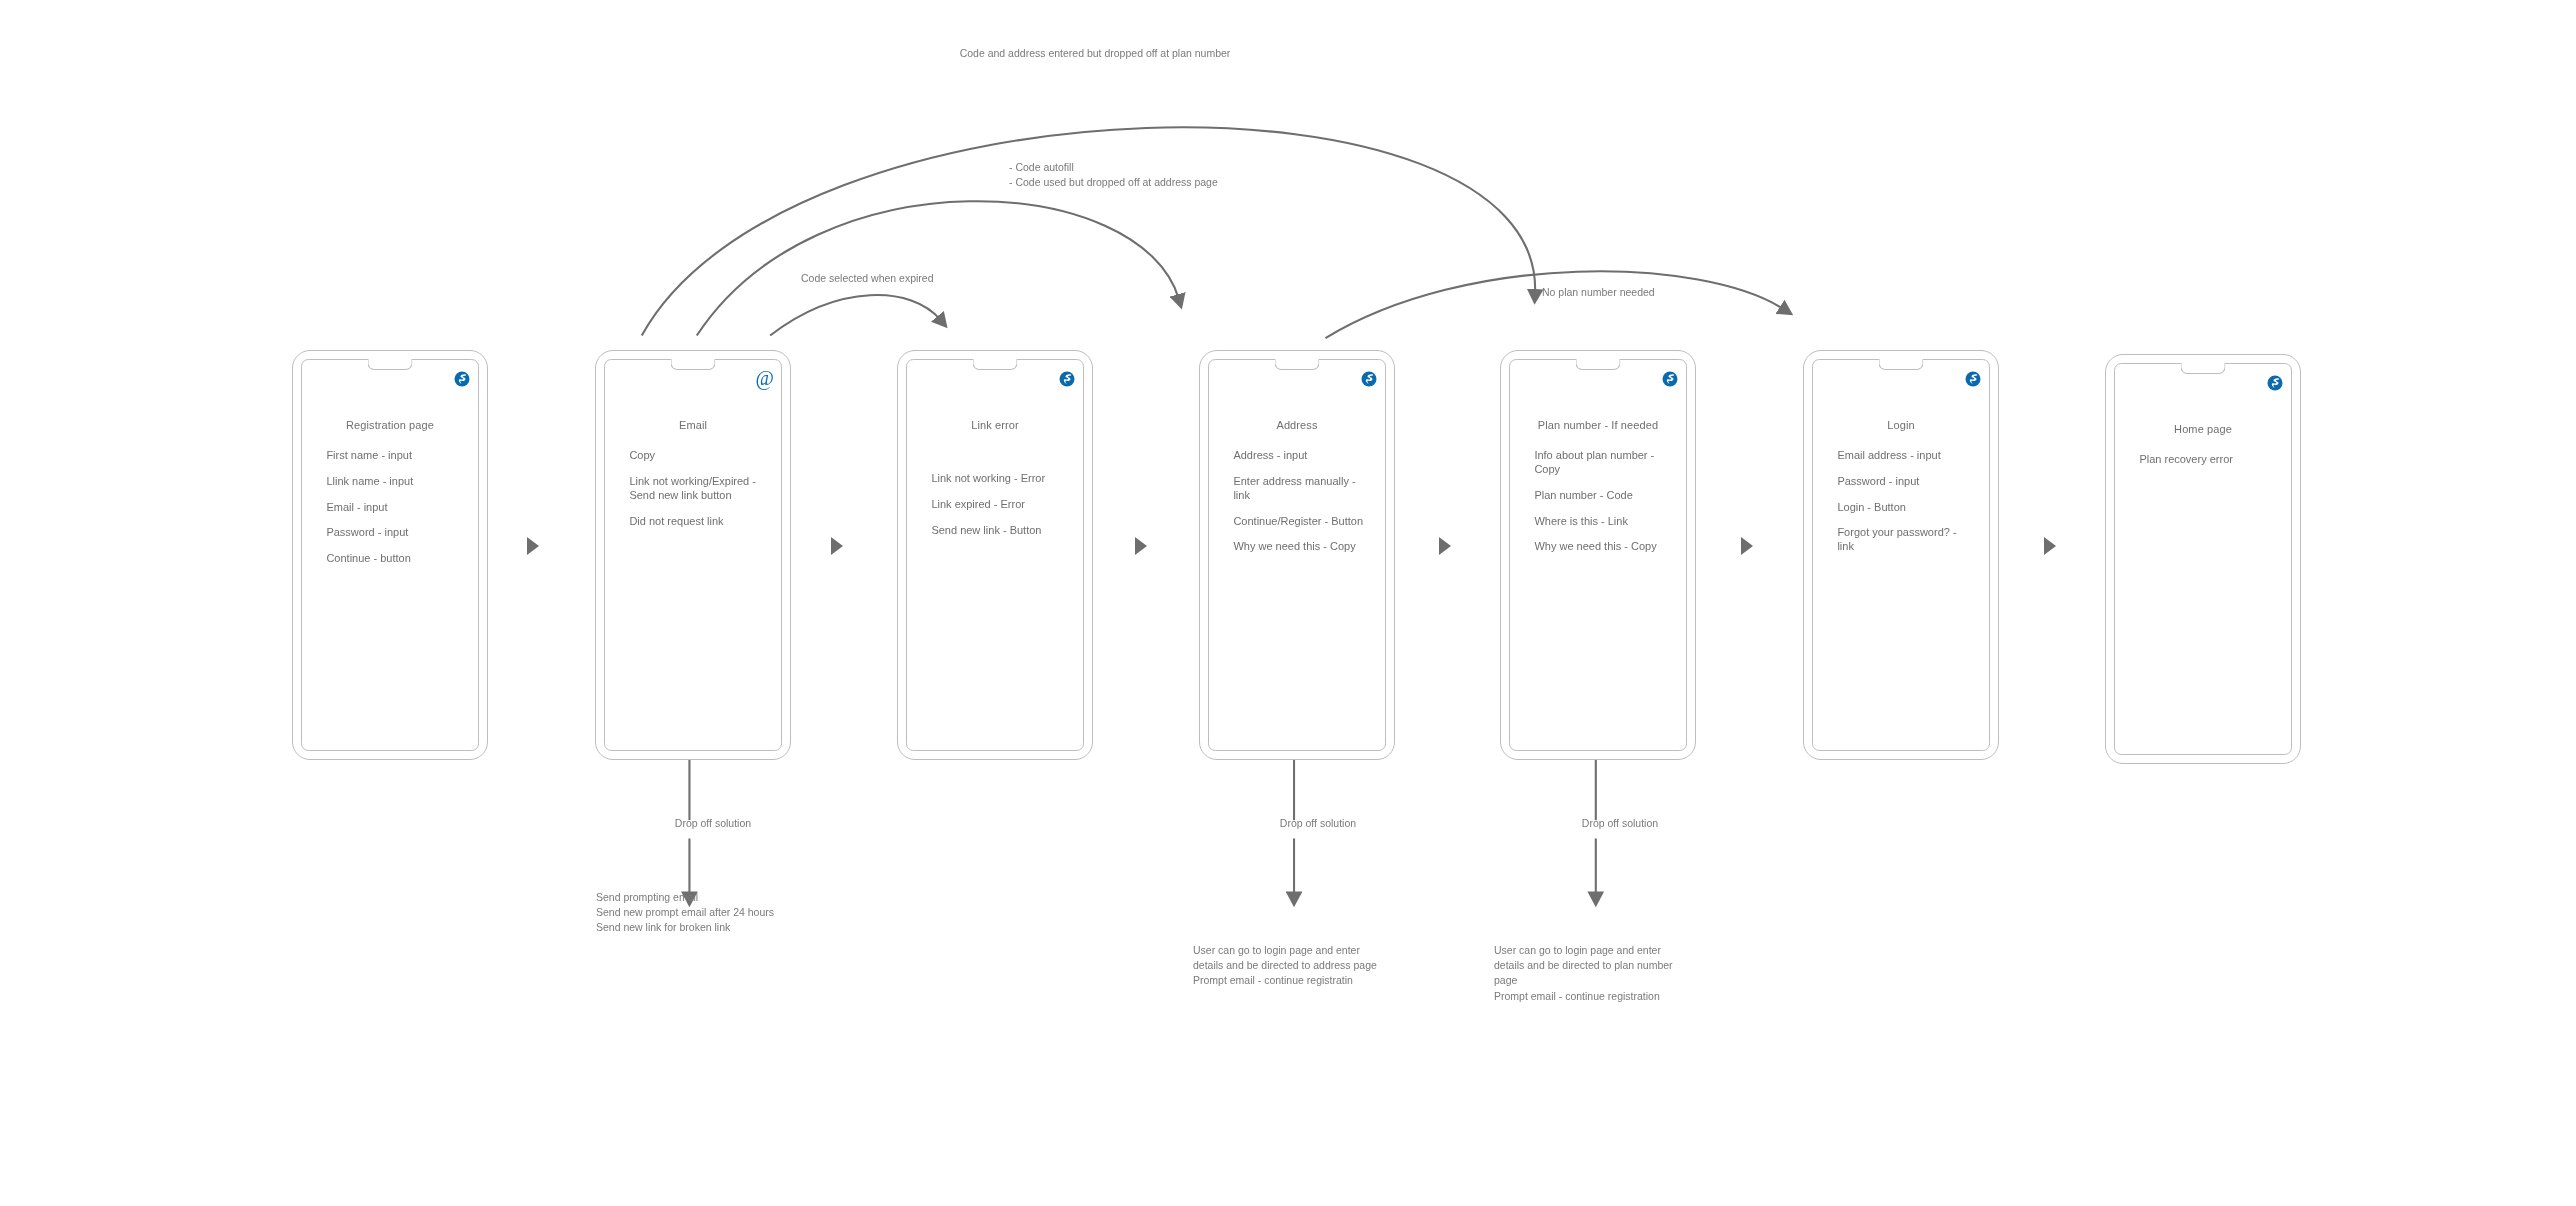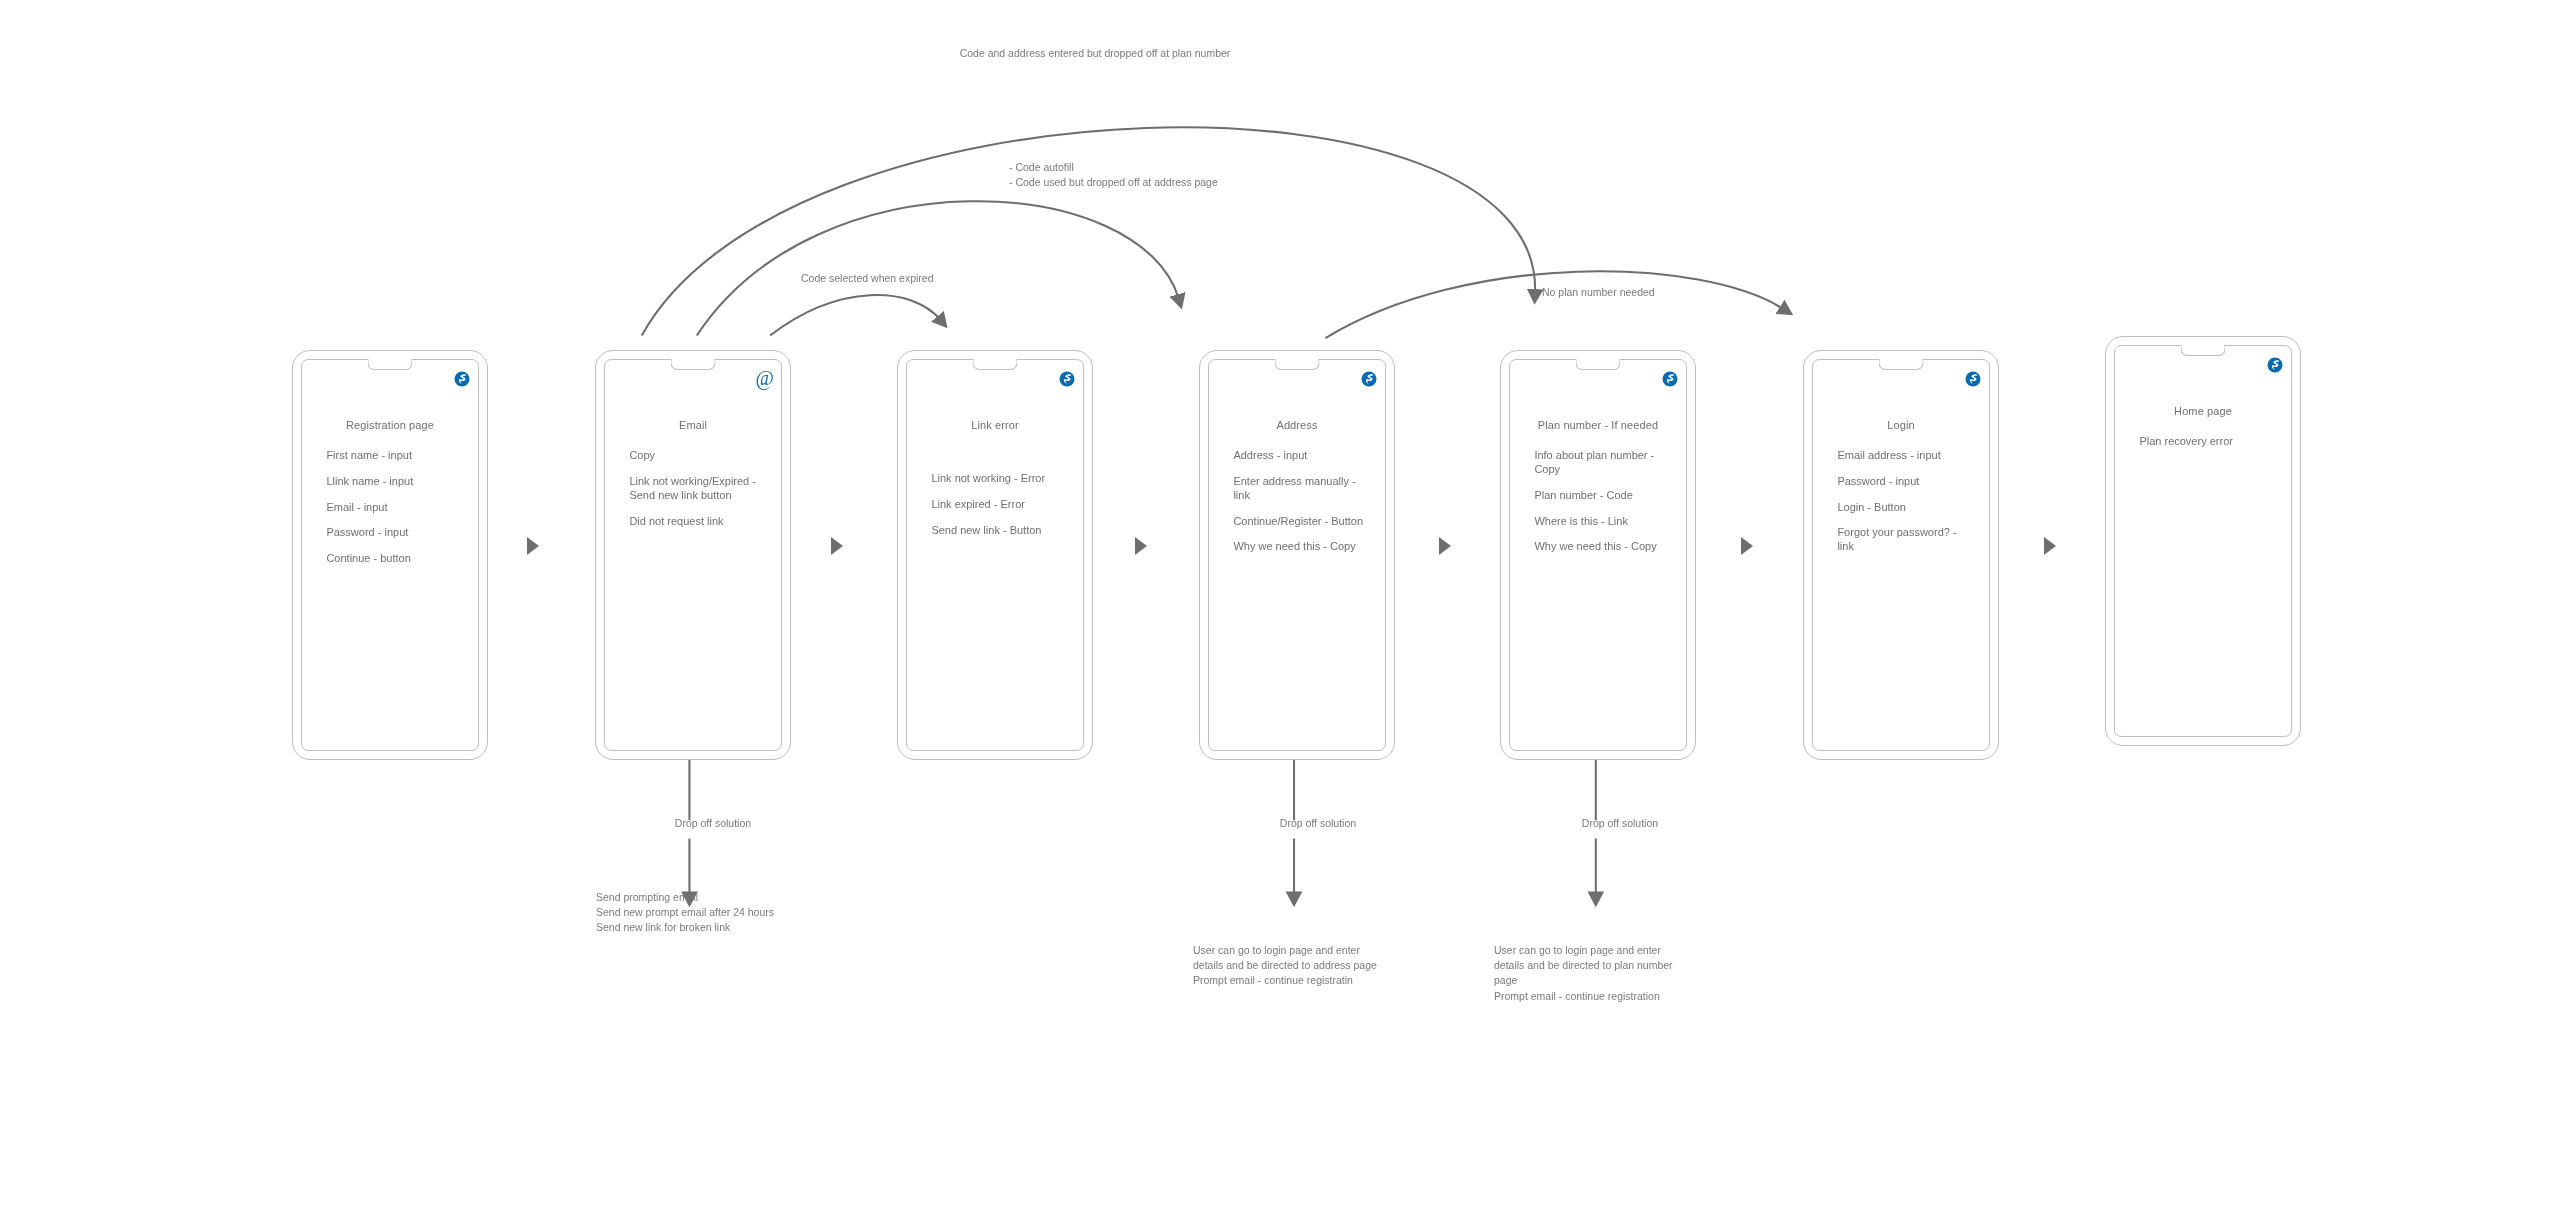--- a/index.html
+++ b/index.html
@@ -304,21 +304,21 @@
         <div class="screen-line">Email address - input</div>
         <div class="screen-line">Password - input</div>
         <div class="screen-line">Login - Button</div>
         <div class="screen-line">Forgot your password? - link</div>
       </div>
     </div>
   </div>
 
   <div class="step-arrow" style="left:2044px; top:537px;"></div>
 
-  <div class="phone" style="left:2105px; top:336px;">
+  <div class="phone" style="left:2105px; top:354px;">
     <div class="phone-screen">
       <div class="notch"></div>
       <div class="notch-mask"></div>
       <svg class="globe-icon" viewBox="0 0 32 32">
         <circle cx="16" cy="16" r="15" fill="#0a6ab0"></circle>
         <path d="M20.5 6.5c-3 .2-6.4 1.4-7.3 3.6-.8 2 1.3 3.1 3.1 3.6 1.4.4 2.6 1 1.9 2.3-.7 1.3-3.3 1.1-4.9.6-1.7-.5-3.4-.2-3.6 1.9-.2 2.6 2.2 5.9 5.8 6.9-2.3-2-3.4-4.6-2.4-5.5.9-.8 2.6.1 4.6.1 2.5 0 4.6-1.1 5.1-3 .5-2-.9-3.3-2.9-4-1.5-.5-2.7-1-2.3-2 .4-1.1 2.2-1.5 4.1-1.6 1.6-.1 2.6-.5 2.6-1.4 0-.9-1.4-1.6-3.8-1.5z" fill="#ffffff"></path>
       </svg>
       <div class="screen-title">Home page</div>
       <div class="screen-lines">
         <div class="screen-line">Plan recovery error</div>

